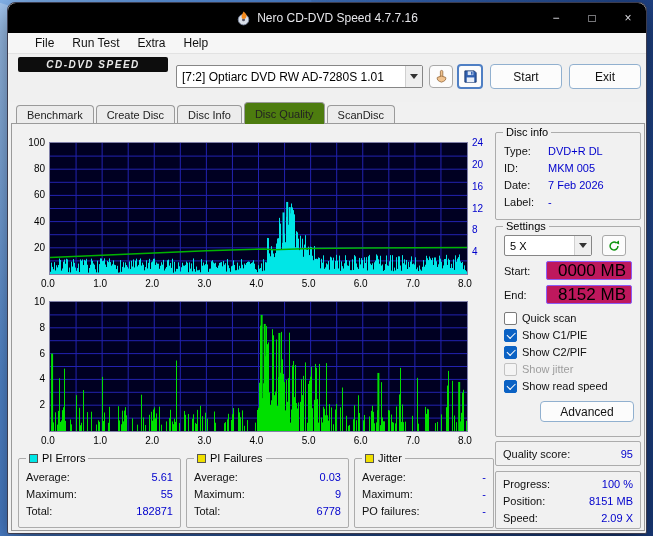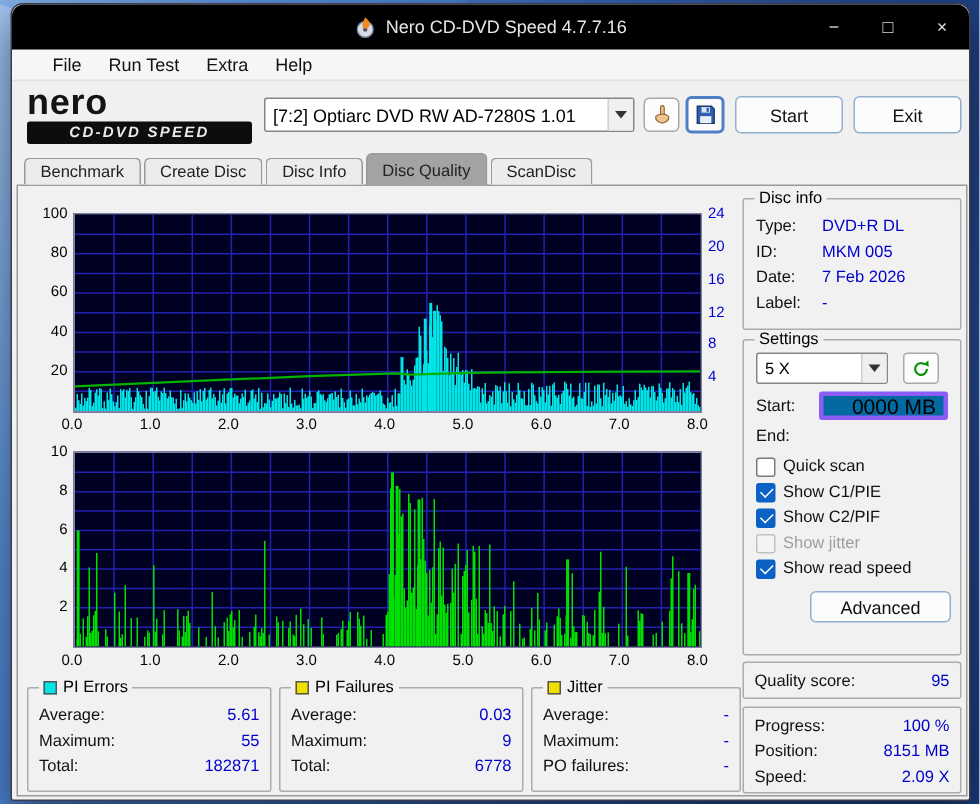--- a/index.html
+++ b/index.html
@@ -43,21 +43,21 @@
   .drive { position:absolute; left:168px; top:11px; width:247px; height:23px; font-size:12px; }
   .tool-btn { position:absolute; background:#fcfcfc; border:1px solid #a8a8a8; border-radius:4px;
     display:flex; align-items:center; justify-content:center; padding:0; }
   .tool-btn.focused { border:2px solid #4f7fc4; }
   .push-btn { background:#fcfcfc; border:1px solid #91b0cf; border-radius:4px; font-size:12px;
     font-family:inherit; color:#111; }
 
   .tabstrip { position:absolute; left:8px; top:99px; height:21px; display:flex; align-items:flex-end; z-index:3; }
   .tab { font-size:11px; padding:0 10px; height:18px; line-height:18px; background:#ececec;
     border:1px solid #9a9a9a; border-bottom:none; border-radius:4px 4px 0 0; margin-right:2px; color:#222; }
-  .tab.active { height:22px; line-height:22px; background:#a3a3a3; z-index:4; margin-bottom:-1px;margin-top:32px; }
+  .tab.active { height:22px; line-height:22px; background:#4d7c0f; z-index:4; margin-bottom:-1px;margin-top:32px; }
 
   .content { position:absolute; left:3px; top:120px; width:634px; height:408px; background:#f1f1f1;
     border:1px solid #9a9a9a; }
 
   .chart-block { position:absolute; background:#000022; border:1px solid #8080a8; }
   .chart-block svg { display:block; }
   .tick { position:absolute; font-size:10px; color:#000; white-space:nowrap; }
 
   .gbox { position:absolute; border:1px solid #acacac; border-radius:2px; }
   .gtitle { position:absolute; top:-7px; left:7px; background:#f1f1f1; padding:0 3px; font-size:11px;
@@ -70,22 +70,22 @@
   .inforow .lbl { width:44px; }
   .val { color:#0000cc; }
 
   .set-inner { padding:8px 8px 0; display:flex; flex-direction:column; }
   .speed-row { display:flex; gap:10px; }
   .speed { width:88px; height:21px; }
   .mini-btn { width:24px; height:21px; background:#fcfcfc; border:1px solid #a8a8a8; border-radius:3px;
     display:flex; align-items:center; justify-content:center; }
   .field-row { display:flex; align-items:center; margin-top:5px; }
   .flbl { font-size:11px; width:42px; color:#111; }
-  .textbox { flex:1; height:19px; background:#0369a1; border:3px solid #8b5cf6; border-radius:2px;
-    font-size:14px; display:flex; align-items:center; justify-content:flex-end; padding-right:5px; color:#000; }
+  .textbox { flex:1; height:19px; background:#be185d; border:1px solid #8b5cf6; border-radius:2px;
+    font-size:17px; display:flex; align-items:center; justify-content:flex-end; padding-right:5px; color:#000; }
   .cb-col { margin-top:7px; display:flex; flex-direction:column; gap:3px; }
   .cb-row { display:flex; align-items:center; gap:5px; height:14px; }
   .cb { width:13px; height:13px; border:1px solid #7a7a7a; border-radius:2px; background:#fff;
     display:flex; align-items:center; justify-content:center; flex:none; }
   .cb-row.checked .cb { background:#0b62c4; border-color:#0b62c4; }
   .cb-row.checked .cb::after { content:""; width:7px; height:3.5px; border-left:1.8px solid #fff;
     border-bottom:1.8px solid #fff; transform:rotate(-45deg); margin-top:-2px; }
   .cb-row.disabled .cb { border-color:#c2c2c2; background:#f4f4f4; }
   .cb-row.disabled .cb-label { color:#9d9d9d; }
   .cb-label { font-size:11px; color:#111; }
@@ -118,21 +118,20 @@
 
   <div class="menubar">
     <span class="menu-item">File</span>
     <span class="menu-item">Run Test</span>
     <span class="menu-item">Extra</span>
     <span class="menu-item">Help</span>
   </div>
 
   <div class="toolbar">
     <div class="logo">
-      <div class="logo-top">nero</div>
       <div class="logo-bar">CD-DVD SPEED</div>
     </div>
 
     <div class="combo drive">
       <span class="ctext">[7:2]  Optiarc DVD RW AD-7280S 1.01</span>
       <span class="cbtn">
           <i class="tri"></i>
         </span>
     </div>
 
@@ -953,20 +952,21 @@
               </svg>
             </span>
           </button>
         </div>
         <div class="field-row">
           <span class="flbl">Start:</span>
           <span class="textbox">0000 MB</span>
         </div>
         <div class="field-row">
           <span class="flbl">End:</span>
+          <span class="textbox">8152 MB</span>
         </div>
         <div class="cb-col">
           <div class="cb-row">
             <span class="cb"></span>
               <span class="cb-label">Quick scan</span>
             </div>
           <div class="cb-row checked">
             <span class="cb"></span>
               <span class="cb-label">Show C1/PIE</span>
             </div>

